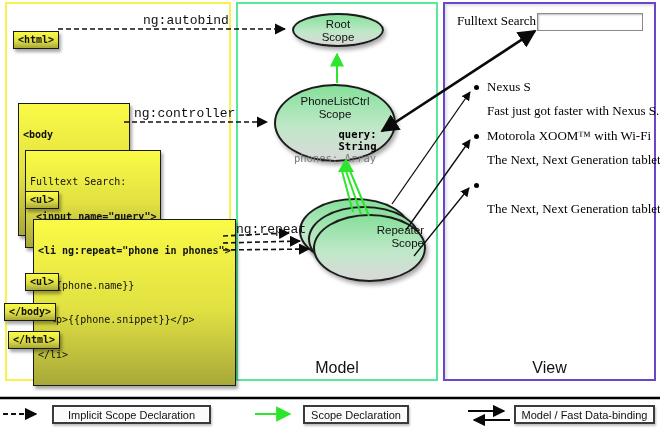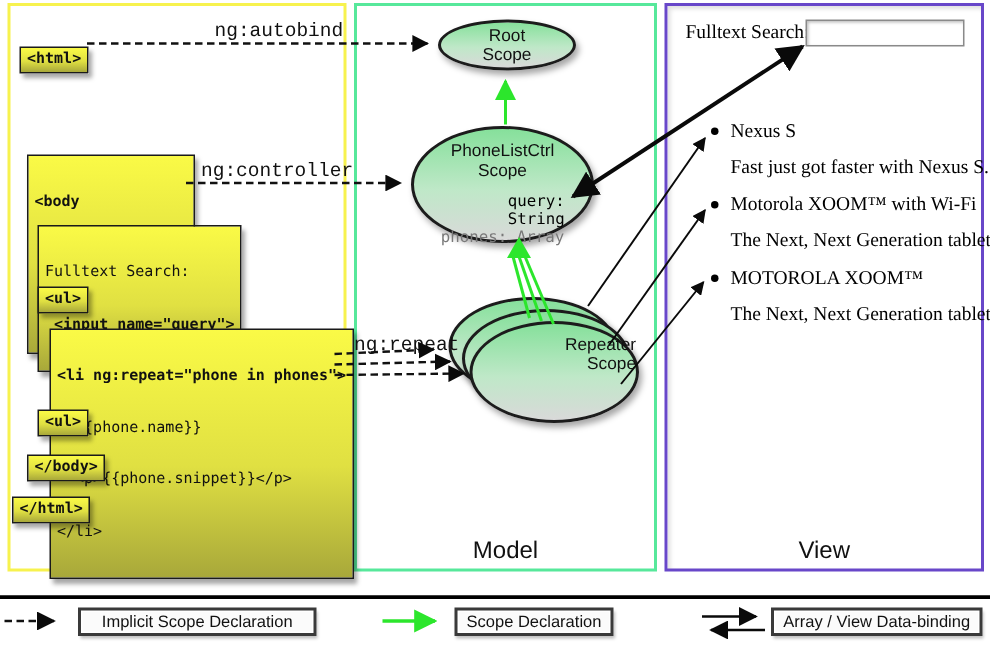--- a/index.html
+++ b/index.html
@@ -26,21 +26,21 @@
 
   .arrow-label{position:absolute;font-family:Liberation Mono, monospace;font-size:13px;
                color:#111;z-index:4;white-space:pre;}
 
   .ellipse{position:absolute;border:2px solid #1c1c1c;border-radius:50%;
            background:linear-gradient(180deg,#86e09b 0%,#bfe8c8 55%,#d9d9d9 100%);
            box-shadow:2px 3px 4px rgba(0,0,0,0.35);z-index:3;text-align:center;
            box-sizing:border-box;color:#111;}
   .ellipse .name{font-size:11.5px;line-height:13px;color:#111;}
   .ellipse .prop{font-family:"DejaVu Sans Mono",monospace;font-size:10.5px;line-height:12px;}
-  .prop-bold{font-weight:normal;color:#000;padding-left:45px;}
+  .prop-bold{font-weight:bold;color:#000;padding-left:45px;}
   .prop-gray{color:#787878;}
 
   .view-text{position:absolute;font-family:"Liberation Serif",serif;font-size:13px;color:#000;z-index:3;white-space:nowrap;}
   .bullet{position:absolute;width:5px;height:5px;border-radius:50%;background:#000;z-index:3;}
   .search-input{position:absolute;left:537px;top:13px;width:100px;height:16px;
                 border:1px solid #8a8a8a;background:#fff;z-index:3;
                 box-shadow:inset 1px 1px 2px rgba(0,0,0,0.25);
                 font-family:"Liberation Serif",serif;font-size:12px;padding:0 2px;}
 
   .legend-box{position:absolute;top:405px;height:19px;box-sizing:border-box;
@@ -79,21 +79,21 @@
   <div class="codebox tagbold" style="left:25px;top:191px;">&lt;ul&gt;</div>
 
   <div class="codebox" style="left:33px;top:219px;">
     <div class="b">&lt;li ng:repeat="phone in phones"&gt;</div>
     <div>  {{phone.name}}</div>
     <div>  &lt;p&gt;{{phone.snippet}}&lt;/p&gt;</div>
     <div>&lt;/li&gt;</div>
   </div>
 
   <div class="codebox tagbold" style="left:25px;top:273px;">&lt;ul&gt;</div>
-  <div class="codebox tagbold" style="left:18px;top:303px;">&lt;/body&gt;</div>
+  <div class="codebox tagbold" style="left:4px;top:303px;">&lt;/body&gt;</div>
   <div class="codebox tagbold" style="left:8px;top:331px;">&lt;/html&gt;</div>
 
   <div class="arrow-label" style="left:143px;top:13px;">ng:autobind</div>
   <div class="arrow-label" style="left:134px;top:106px;">ng:controller</div>
   <div class="arrow-label" style="left:236px;top:222px;">ng:repeat</div>
 
   <div class="ellipse" style="left:292px;top:13px;width:92px;height:34px;padding-top:3px;">
     <div class="name">Root</div>
     <div class="name">Scope</div>
   </div>
@@ -119,26 +119,25 @@
 
   <span class="bullet" style="left:474px;top:85px;"></span>
   <div class="view-text" style="left:487px;top:79px;">Nexus S</div>
   <div class="view-text" style="left:487px;top:103px;">Fast just got faster with Nexus S.</div>
 
   <span class="bullet" style="left:474px;top:134px;"></span>
   <div class="view-text" style="left:487px;top:128px;">Motorola XOOM™  with Wi-Fi</div>
   <div class="view-text" style="left:487px;top:152px;">The Next, Next Generation tablet.</div>
 
   <span class="bullet" style="left:474px;top:183px;"></span>
-  <div class="view-text" style="left:487px;top:177px;">MOTOROLA XOOM™</div>
   <div class="view-text" style="left:487px;top:201px;">The Next, Next Generation tablet.</div>
 
   <div class="legend-box" style="left:52px;width:159px;">Implicit Scope Declaration</div>
   <div class="legend-box" style="left:303px;width:106px;">Scope Declaration</div>
-  <div class="legend-box" style="left:514px;width:141px;">Array / View Data-binding</div>
+  <div class="legend-box" style="left:514px;width:141px;">Model / Fast Data-binding</div>
 
   <svg class="overlay" width="660" height="435" viewBox="0 0 660 435">
     <defs>
       <marker id="mb" viewBox="0 0 10 10" refX="9" refY="5" markerWidth="7" markerHeight="7" orient="auto-start-reverse">
         <path d="M0,0 L10,5 L0,10 z" fill="#0a0a0a"></path>
       </marker>
       <marker id="mg" viewBox="0 0 10 10" refX="9" refY="5" markerWidth="7" markerHeight="7" orient="auto">
         <path d="M0,0 L10,5 L0,10 z" fill="#2ce62c"></path>
       </marker>
     </defs>

